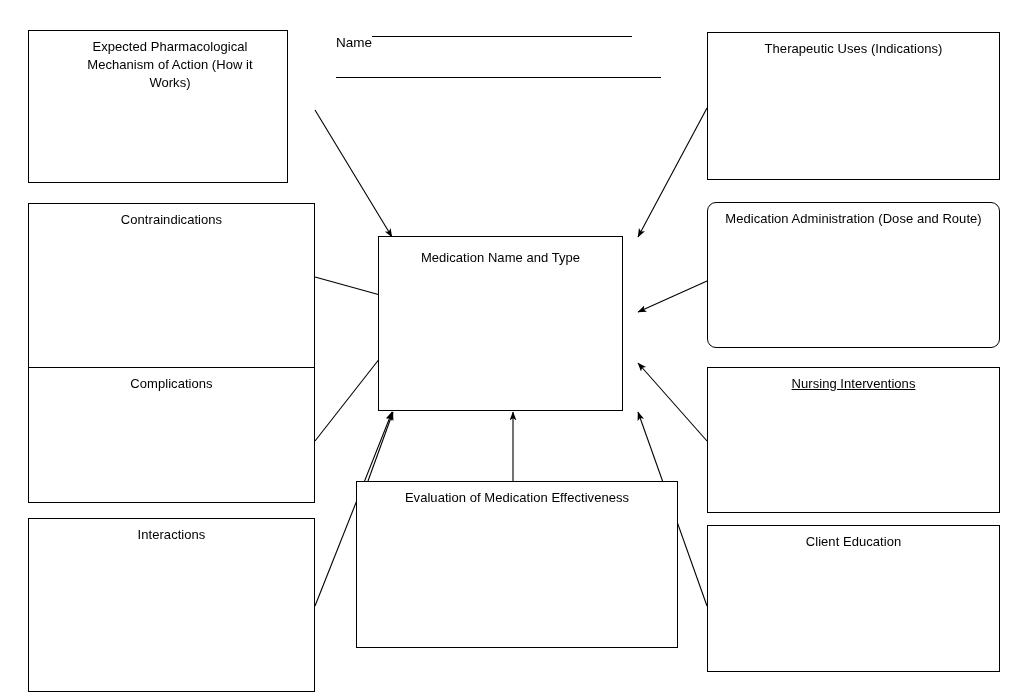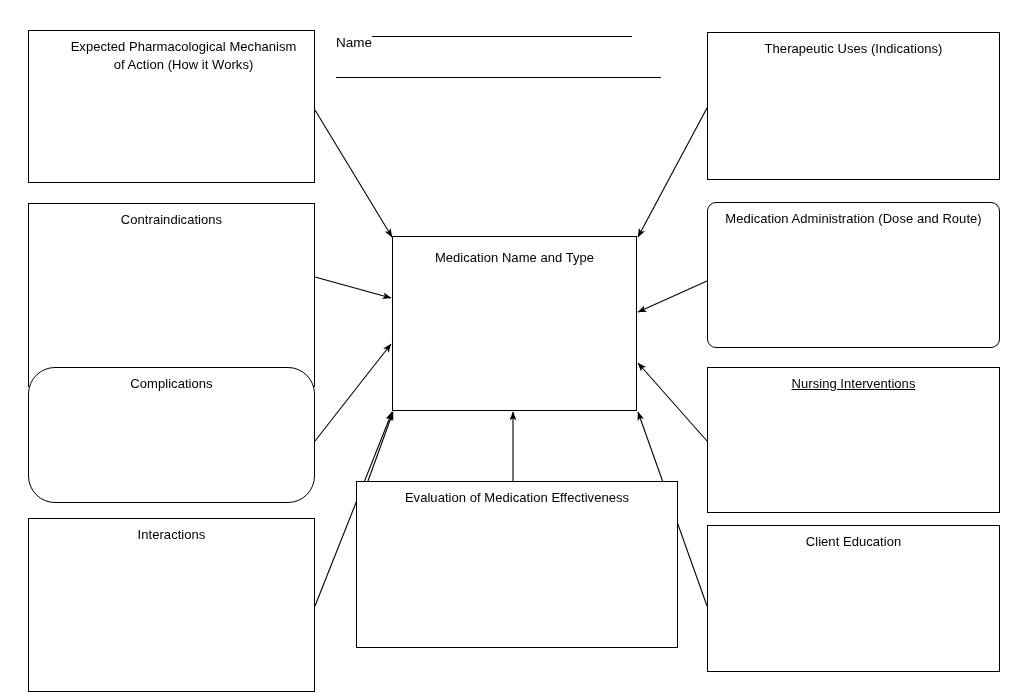--- a/index.html
+++ b/index.html
@@ -98,32 +98,32 @@
   </svg>
 
   <div id="name-field" style="left:336px; top:36px;">
     <div class="name-row">
       <span class="name-text">Name</span>
       <span class="rule rule1"></span>
     </div>
     <span class="rule rule2"></span>
   </div>
 
-  <div class="node center" id="node-center" style="left: 392px; top: 236px; width: 245px; height: 175px; text-align: center;">
+  <div class="node center" id="node-center" style="left: 378px; top: 236px; width: 245px; height: 175px; text-align: center;">
     <span class="node-label primary">Medication Name and Type</span>
   </div>
 
   <div id="node-container">
-      <div class="node" style="left: 28px; top: 30px; width: 287px; height: 153px; padding-left: 24px;">
+      <div class="node" style="left: 28px; top: 30px; width: 260px; height: 153px; padding-left: 24px;">
         <span class="node-label">Expected Pharmacological Mechanism of Action (How it Works)</span>
       </div>
       <div class="node" style="left: 28px; top: 203px; width: 287px; height: 184px;">
         <span class="node-label">Contraindications</span>
       </div>
-      <div class="node" style="left: 28px; top: 367px; width: 287px; height: 136px; border-radius: 27px;">
+      <div class="node" style="left: 28px; top: 367px; width: 287px; height: 136px;">
         <span class="node-label">Complications</span>
       </div>
       <div class="node" style="left: 28px; top: 518px; width: 287px; height: 174px;">
         <span class="node-label">Interactions</span>
       </div>
       <div class="node" style="left: 707px; top: 32px; width: 293px; height: 148px;">
         <span class="node-label">Therapeutic Uses (Indications)</span>
       </div>
       <div class="node" style="left: 707px; top: 202px; width: 293px; height: 146px; border-radius: 9px;">
         <span class="node-label">Medication Administration (Dose and Route)</span>

